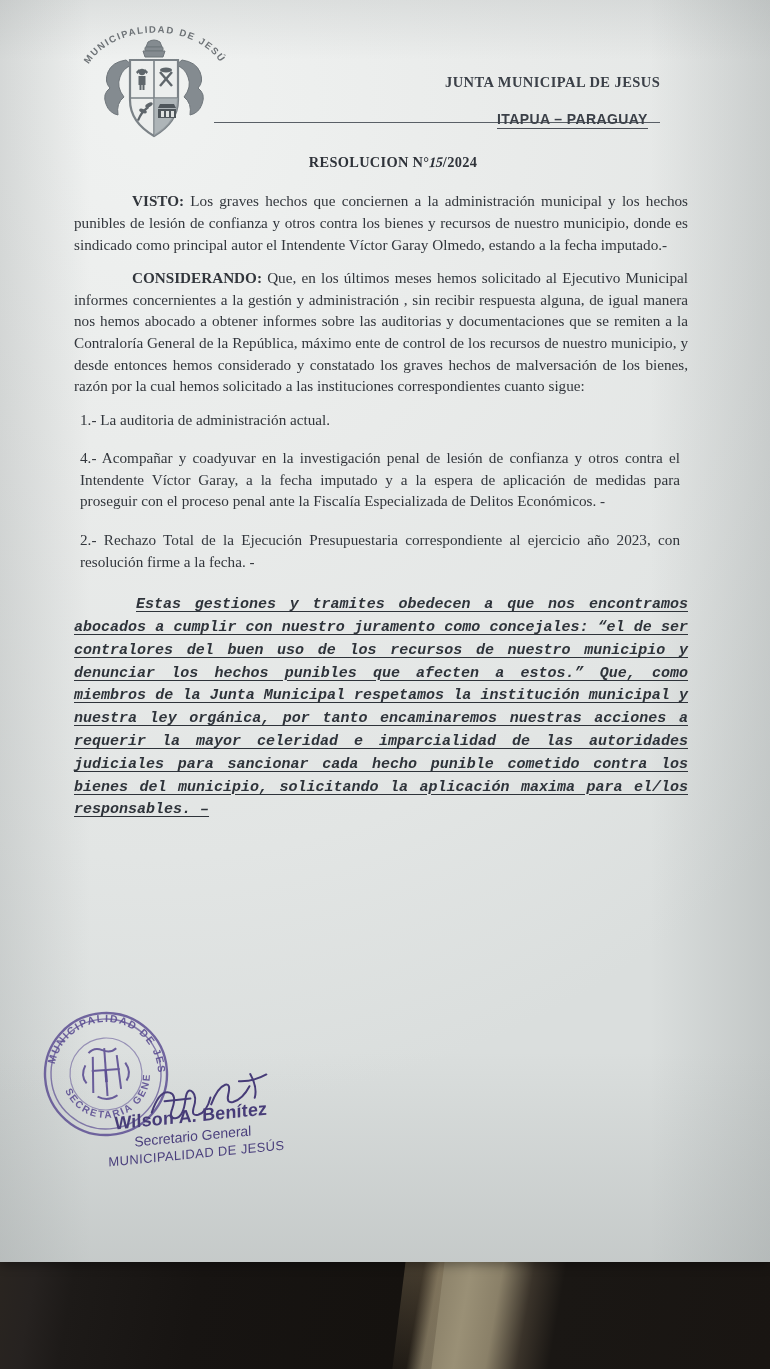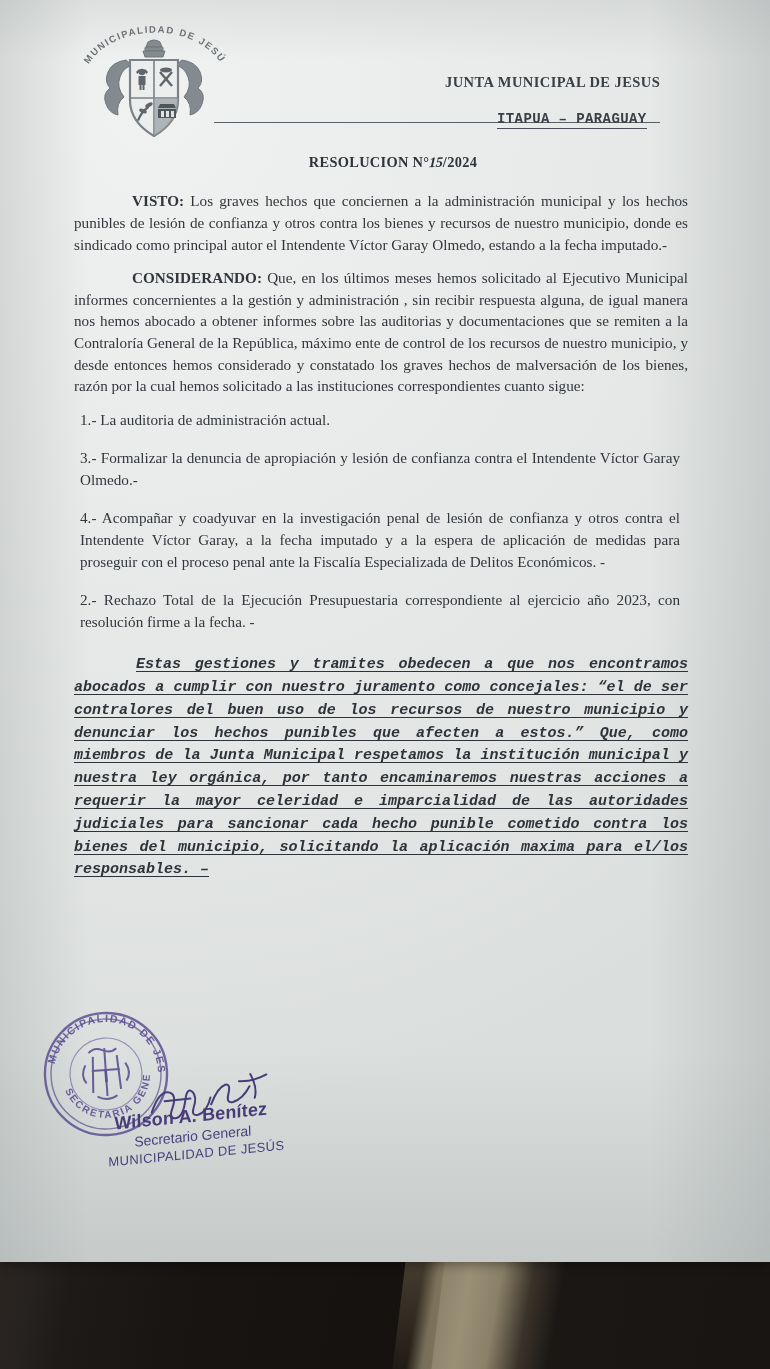--- a/index.html
+++ b/index.html
@@ -120,21 +120,21 @@
     font-family: "Liberation Serif", serif;
     font-weight: bold;
     font-size: 14.5px;
     letter-spacing: .45px;
     color: #3b4048;
   }
   .org-sub {
     position: absolute;
     left: 497px;
     top: 111px;
-    font-family: Liberation Mono, monospace;
+    font-family: Liberation Sans, sans-serif;
     font-weight: bold;
     font-size: 14px;
     letter-spacing: .4px;
     color: #3b4048;
     border-bottom: 1.3px solid #4b5058;
     padding-bottom: 1px;
   }
   .head-rule {
     position: absolute;
     left: 214px;
@@ -344,21 +344,20 @@
 
     <div class="doc">
 
       <div class="res-title"><span>RESOLUCION N°</span><span class="handnum">15</span><span>/2024</span></div>
 
       <p class="para indent"><span class="lead">VISTO:</span><span>  Los graves hechos que conciernen a la administración municipal y los hechos punibles de lesión de confianza y otros contra los bienes y recursos de nuestro municipio, donde  es sindicado como principal autor  el Intendente Víctor Garay Olmedo,  estando a la fecha imputado.-</span></p>
 
       <p class="para indent"><span class="lead">CONSIDERANDO:</span><span> Que, en los últimos meses hemos solicitado al Ejecutivo Municipal informes concernientes  a la  gestión y administración , sin recibir respuesta alguna, de igual manera nos hemos abocado a obtener informes sobre las auditorias y documentaciones que se remiten a la Contraloría General de la República, máximo ente de control de los recursos de nuestro municipio, y  desde entonces hemos considerado y constatado los graves hechos de malversación de los bienes, razón por la cual hemos solicitado a las instituciones correspondientes cuanto sigue:</span></p>
 
       <p class="item">1.- La auditoria de  administración actual.</p>
-      <p class="item">3.- Formalizar la denuncia de apropiación y lesión de confianza contra el Intendente Víctor Garay Olmedo.-</p>
       <p class="item">4.- Acompañar y coadyuvar en la investigación penal de lesión de confianza y otros contra el Intendente Víctor Garay, a la fecha imputado y a la espera de aplicación de medidas para proseguir con el proceso penal ante la Fiscalía Especializada de Delitos Económicos. -</p>
       <p class="item">2.- Rechazo Total de la Ejecución Presupuestaria correspondiente al ejercicio año 2023, con resolución firme a la fecha. -</p>
 
       <div class="emph-block">
         <p class="emph indent"><span class="u">Estas gestiones y tramites obedecen a que nos encontramos abocados a cumplir con nuestro juramento como concejales: “el de ser contralores del buen uso de los recursos de nuestro municipio y denunciar los hechos punibles que afecten a estos.” Que, como miembros de la Junta Municipal respetamos la institución municipal y nuestra ley orgánica, por tanto  encaminaremos nuestras acciones a requerir la mayor celeridad  e imparcialidad de las autoridades  judiciales  para sancionar cada hecho punible cometido contra los bienes del municipio, solicitando la aplicación maxima para el/los responsables. –</span></p>
       </div>
     </div>
 
     <div class="seal-area">
 

